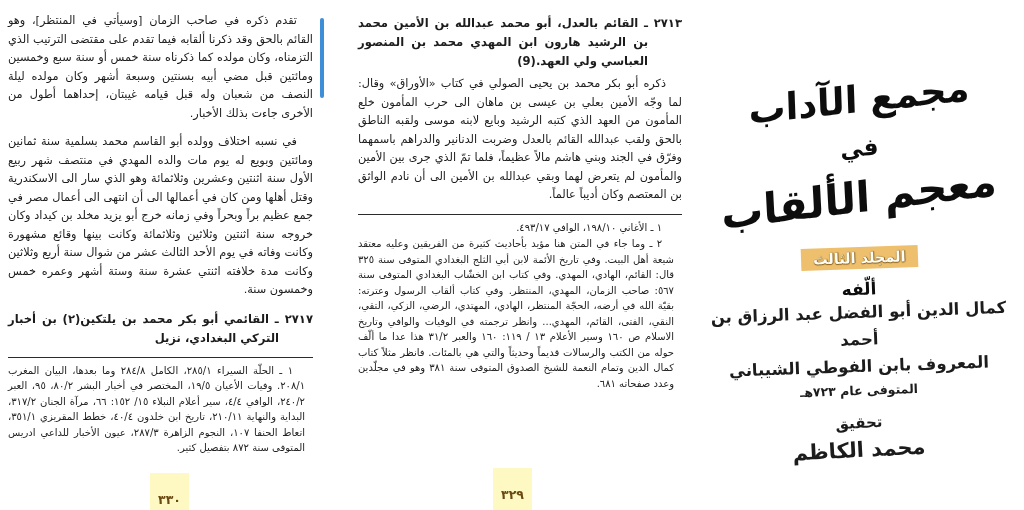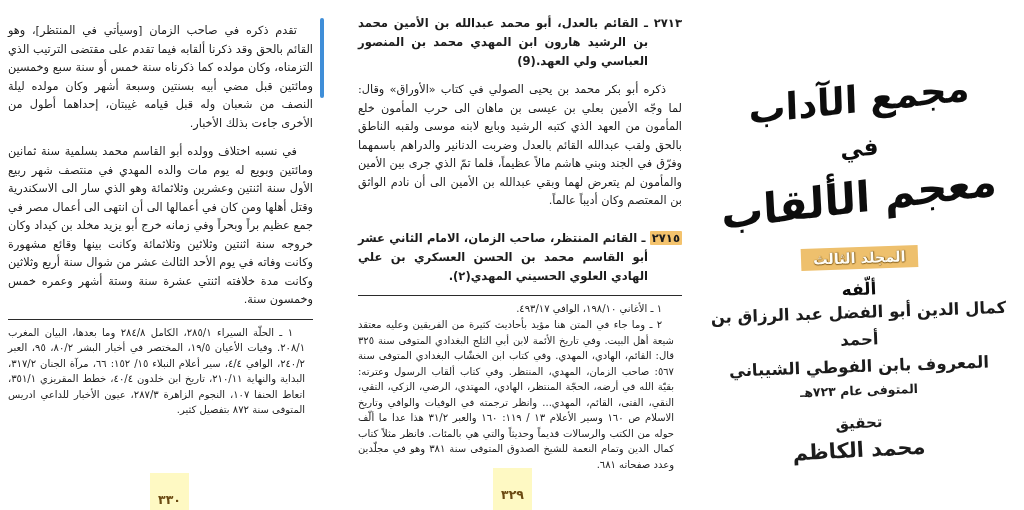--- a/index.html
+++ b/index.html
@@ -8,21 +8,21 @@
     background:#ffffff;
     font-family:"DejaVu Sans",sans-serif;
     color:#1c1c1c;
   }
   .page{position:absolute;top:0;direction:rtl;}
   
   #left-page{left:8px;width:305px;top:12px;}
   #middle-page{left:358px;width:324px;top:14px;}
   .body-par{
     font-size:11.3px;line-height:18.5px;text-align:justify;text-justify:inter-word;
-    text-indent:16px;margin:10px 0 6px 0;
+    text-indent:16px;margin:0 0 6px 0;
   }
   .entry{margin:10px 0 4px 0;}
   .entry-heading{
     font-weight:bold;font-size:11.6px;line-height:19px;text-align:justify;
     padding-right:34px;text-indent:-34px;margin:0 0 4px 0;
   }
   .hl{background:#f4c36d;padding:0 2px;border-radius:1px;}
   .footnotes{
     border-top:1px solid #2b2b2b;margin-top:9px;padding-top:5px;
   }
@@ -72,41 +72,41 @@
 </head>
 <body>
 
 <div class="page" id="left-page">
   <p class="body-par">تقدم ذكره في صاحب الزمان [وسيأتي في المنتظر]، وهو القائم بالحق وقد ذكرنا ألقابه فيما تقدم على مقتضى الترتيب الذي التزمناه، وكان مولده كما ذكرناه سنة خمس أو سنة سبع وخمسين ومائتين قبل مضي أبيه بسنتين وسبعة أشهر وكان مولده ليلة النصف من شعبان وله قبل قيامه غيبتان، إحداهما أطول من الأخرى جاءت بذلك الأخبار.</p>
 
   <div class="entry">
     <p class="body-par">في نسبه اختلاف وولده أبو القاسم محمد بسلمية سنة ثمانين ومائتين وبويع له يوم مات والده المهدي في منتصف شهر ربيع الأول سنة اثنتين وعشرين وثلاثمائة وهو الذي سار الى الاسكندرية وقتل أهلها ومن كان في أعمالها الى أن انتهى الى أعمال مصر في جمع عظيم براً وبحراً وفي زمانه خرج أبو يزيد مخلد بن كيداد وكان خروجه سنة اثنتين وثلاثين وثلاثمائة وكانت بينها وقائع مشهورة وكانت وفاته في يوم الأحد الثالث عشر من شوال سنة أربع وثلاثين وكانت مدة خلافته اثنتي عشرة سنة وستة أشهر وعمره خمس وخمسون سنة.</p>
   </div>
 
+  <div class="entry">
+    <p class="entry-heading">٢٧١٧ ـ القائمي أبو بكر محمد بن يلتكين(٢) بن أخبار التركي البغدادي، نزيل</p>
+  </div>
 
   <div class="footnotes">
     <p class="footnote">١ ـ الحلّة السيراء ٢٨٥/١، الكامل ٢٨٤/٨ وما بعدها، البيان المغرب ٢٠٨/١. وفيات الأعيان ١٩/٥، المختصر في أخبار البشر ٨٠/٢، ٩٥، العبر ٢٤٠/٢، الوافي ٤/٤، سير أعلام النبلاء ١٥/ ١٥٢: ٦٦، مرآة الجنان ٣١٧/٢، البداية والنهاية ٢١٠/١١، تاريخ ابن خلدون ٤٠/٤، خطط المقريزي ٣٥١/١، اتعاط الحنفا ١٠٧، النجوم الزاهرة ٢٨٧/٣، عيون الأخبار للداعي ادريس المتوفى سنة ٨٧٢ بتفصيل كثير.</p>
 
   </div>
 </div>
 
 <div class="margin-bar"></div>
 
 <span class="page-number" id="page-num-left">٣٣٠</span>
 
 <div class="page" id="middle-page">
   <div class="entry" style="margin-top:0">
     <p class="entry-heading">٢٧١٣ ـ القائم بالعدل، أبو محمد عبدالله بن الأمين محمد بن الرشيد هارون ابن المهدي محمد بن المنصور العباسي ولي العهد.(9)</p>
     <p class="body-par">ذكره أبو بكر محمد بن يحيى الصولي في كتاب «الأوراق» وقال: لما وجّه الأمين بعلي بن عيسى بن ماهان الى حرب المأمون خلع المأمون من العهد الذي كتبه الرشيد وبايع لابنه موسى ولقبه الناطق بالحق ولقب عبدالله القائم بالعدل وضربت الدنانير والدراهم باسمهما وفرّق في الجند وبني هاشم مالاً عظيماً، فلما تمّ الذي جرى بين الأمين والمأمون لم يتعرض لهما وبقي عبدالله بن الأمين الى أن نادم الواثق بن المعتصم وكان أديباً عالماً.</p>
   </div>
 
 
-  <div class="entry" style="margin-top:18px">
-    <p class="entry-heading"><span class="hl">٢٧١٥</span><span> ـ القائم المنتظر، صاحب الزمان، الامام الثاني عشر أبو القاسم محمد بن الحسن العسكري بن علي الهادي العلوي الحسيني المهدي(٢).</span></p>
-  </div>
 
   <div class="footnotes">
     <p class="footnote">١ ـ الأغاني ١٩٨/١٠، الوافي ٤٩٣/١٧.</p>
     <p class="footnote">٢ ـ وما جاء في المتن هنا مؤيد بأحاديث كثيرة من الفريقين وعليه معتقد شيعة أهل البيت. وفي تاريخ الأئمة لابن أبي الثلج البغدادي المتوفى سنة ٣٢٥ قال: القائم، الهادي، المهدي. وفي كتاب ابن الخشّاب البغدادي المتوفى سنة ٥٦٧: صاحب الزمان، المهدي، المنتظر. وفي كتاب ألقاب الرسول وعترته: بقيّة الله في أرضه، الحجّة المنتظر، الهادي، المهتدي، الرضي، الزكي، التقي، النقي، الفتى، القائم، المهدي... وانظر ترجمته في الوفيات والوافي وتاريخ الاسلام ص ١٦٠ وسير الأعلام ١٣ / ١١٩: ١٦٠ والعبر ٣١/٢ هذا عدا ما ألّف حوله من الكتب والرسالات قديماً وحديثاً والتي هي بالمئات. فانظر مثلاً كتاب كمال الدين وتمام النعمة للشيخ الصدوق المتوفى سنة ٣٨١ وهو في مجلّدين وعدد صفحاته ٦٨١.</p>
   </div>
 </div>
 
 <span class="page-number" id="page-num-middle">٣٢٩</span>
 
 <div class="page" id="title-page">

